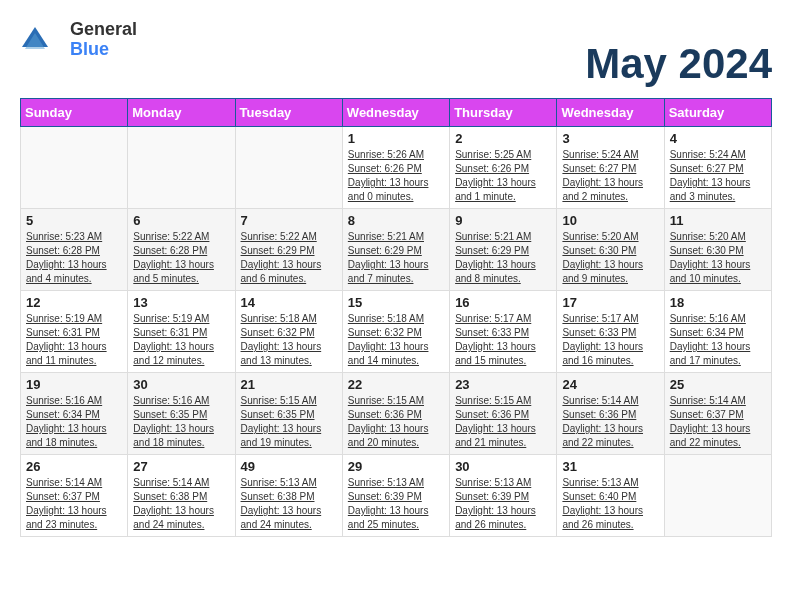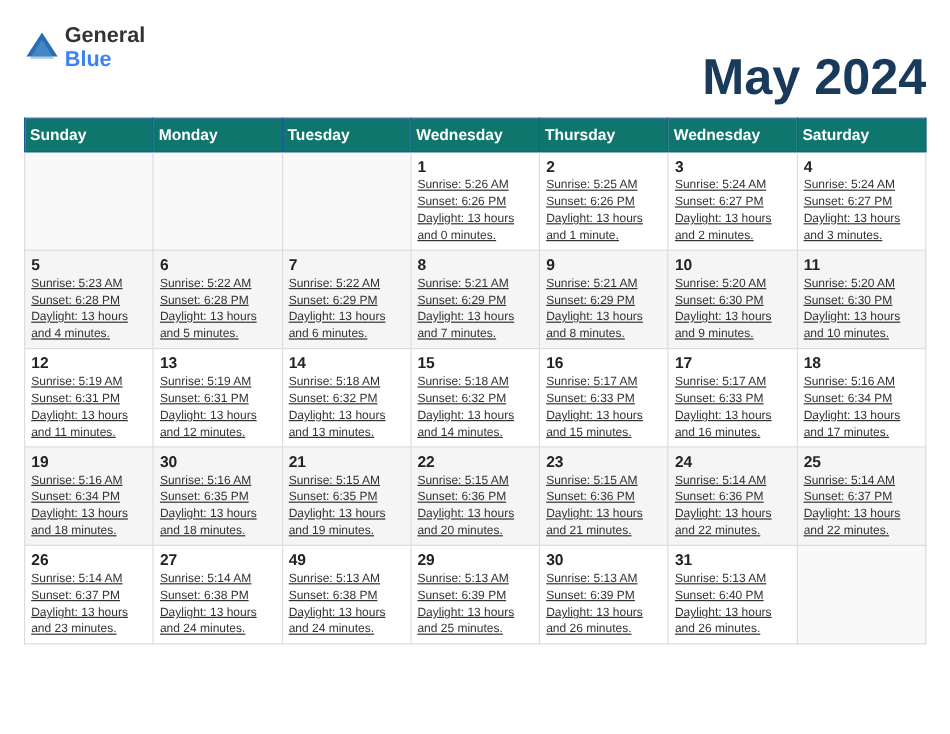--- a/index.html
+++ b/index.html
@@ -12,21 +12,21 @@
     }
     .header {
       display: flex;
       justify-content: space-between;
       align-items: flex-start;
       margin-bottom: 10px;
     }
     .logo {
       display: flex;
       align-items: center;
-      gap: 4px;
+      gap: 20px;
     }
     .logo-text {
       display: flex;
       flex-direction: column;
       line-height: 1.1;
     }
     .logo-general {
       font-size: 18px;
       font-weight: bold;
       color: #333;
@@ -52,21 +52,21 @@
     .location-title {
       font-size: 18px;
       color: #333;
     }
     table {
       width: 100%;
       border-collapse: collapse;
       table-layout: fixed;
     }
     thead tr th {
-      background-color: #0f766e;
+      background-color: #d946ef;
       color: white;
       padding: 6px 4px;
       font-size: 13px;
       font-weight: bold;
       border: 1px solid #1a5a9a;
       text-align: left;
     }
     tbody tr td {
       vertical-align: top;
       padding: 4px 5px;

